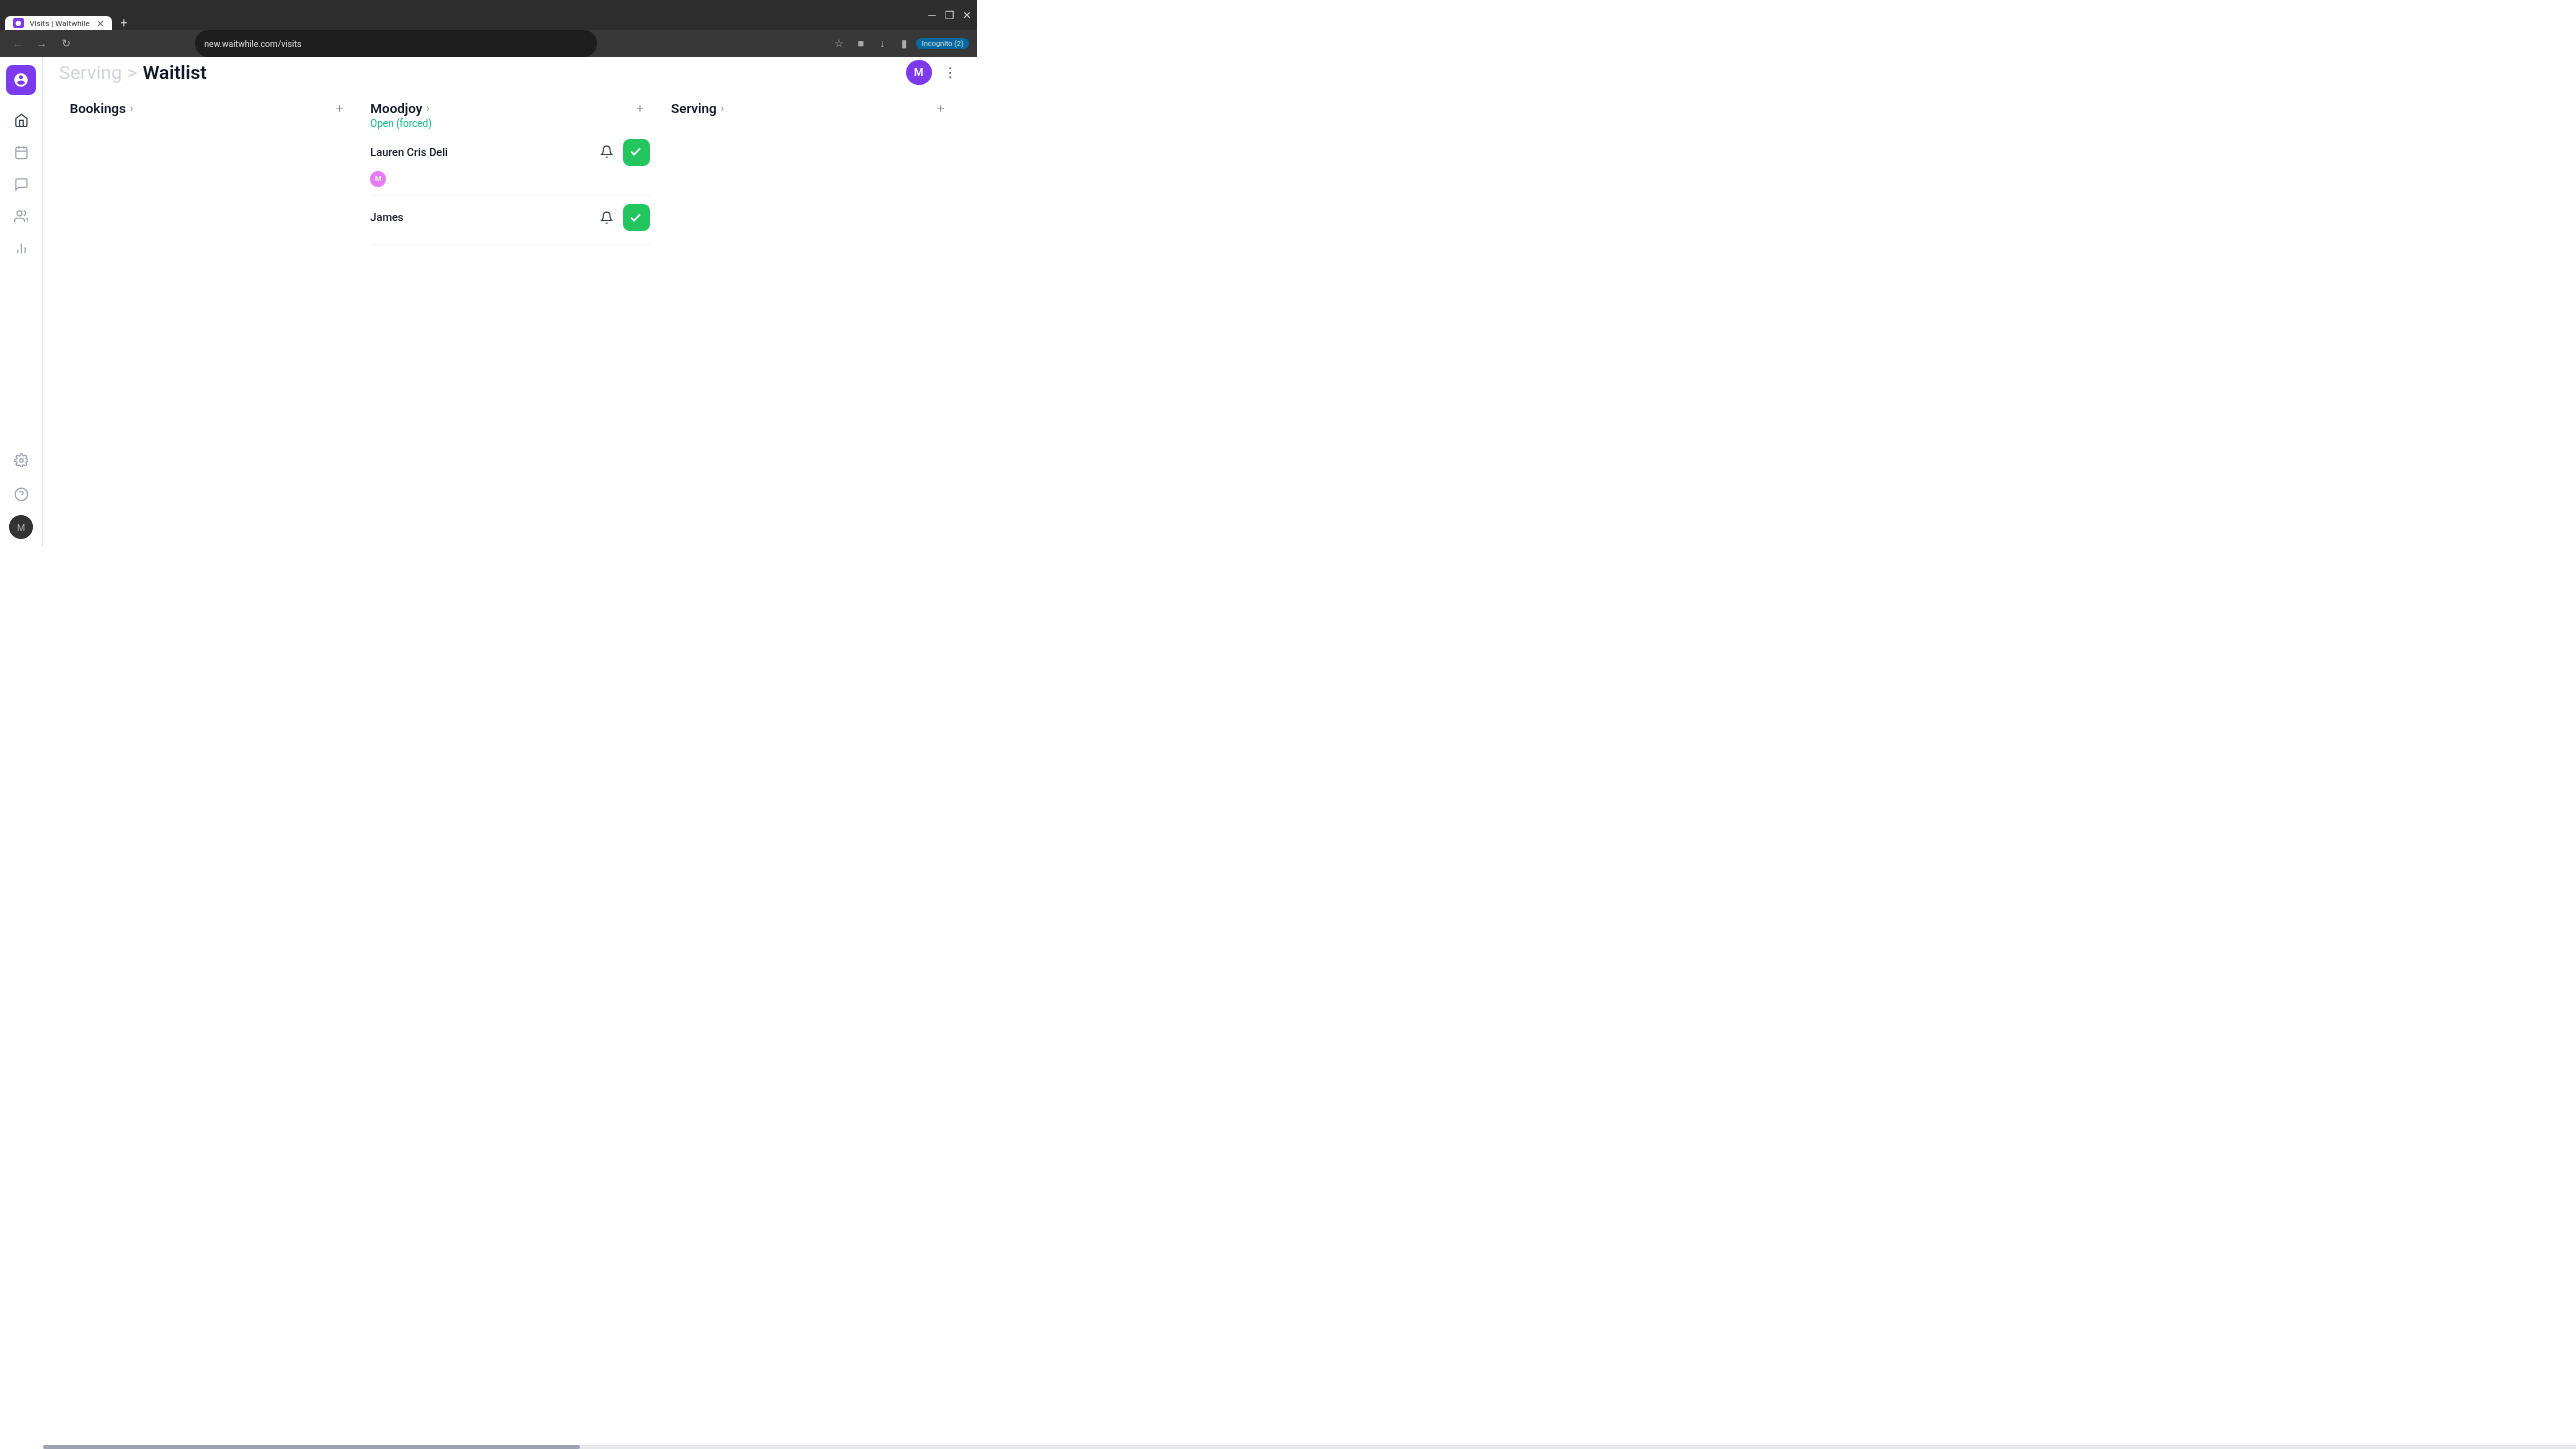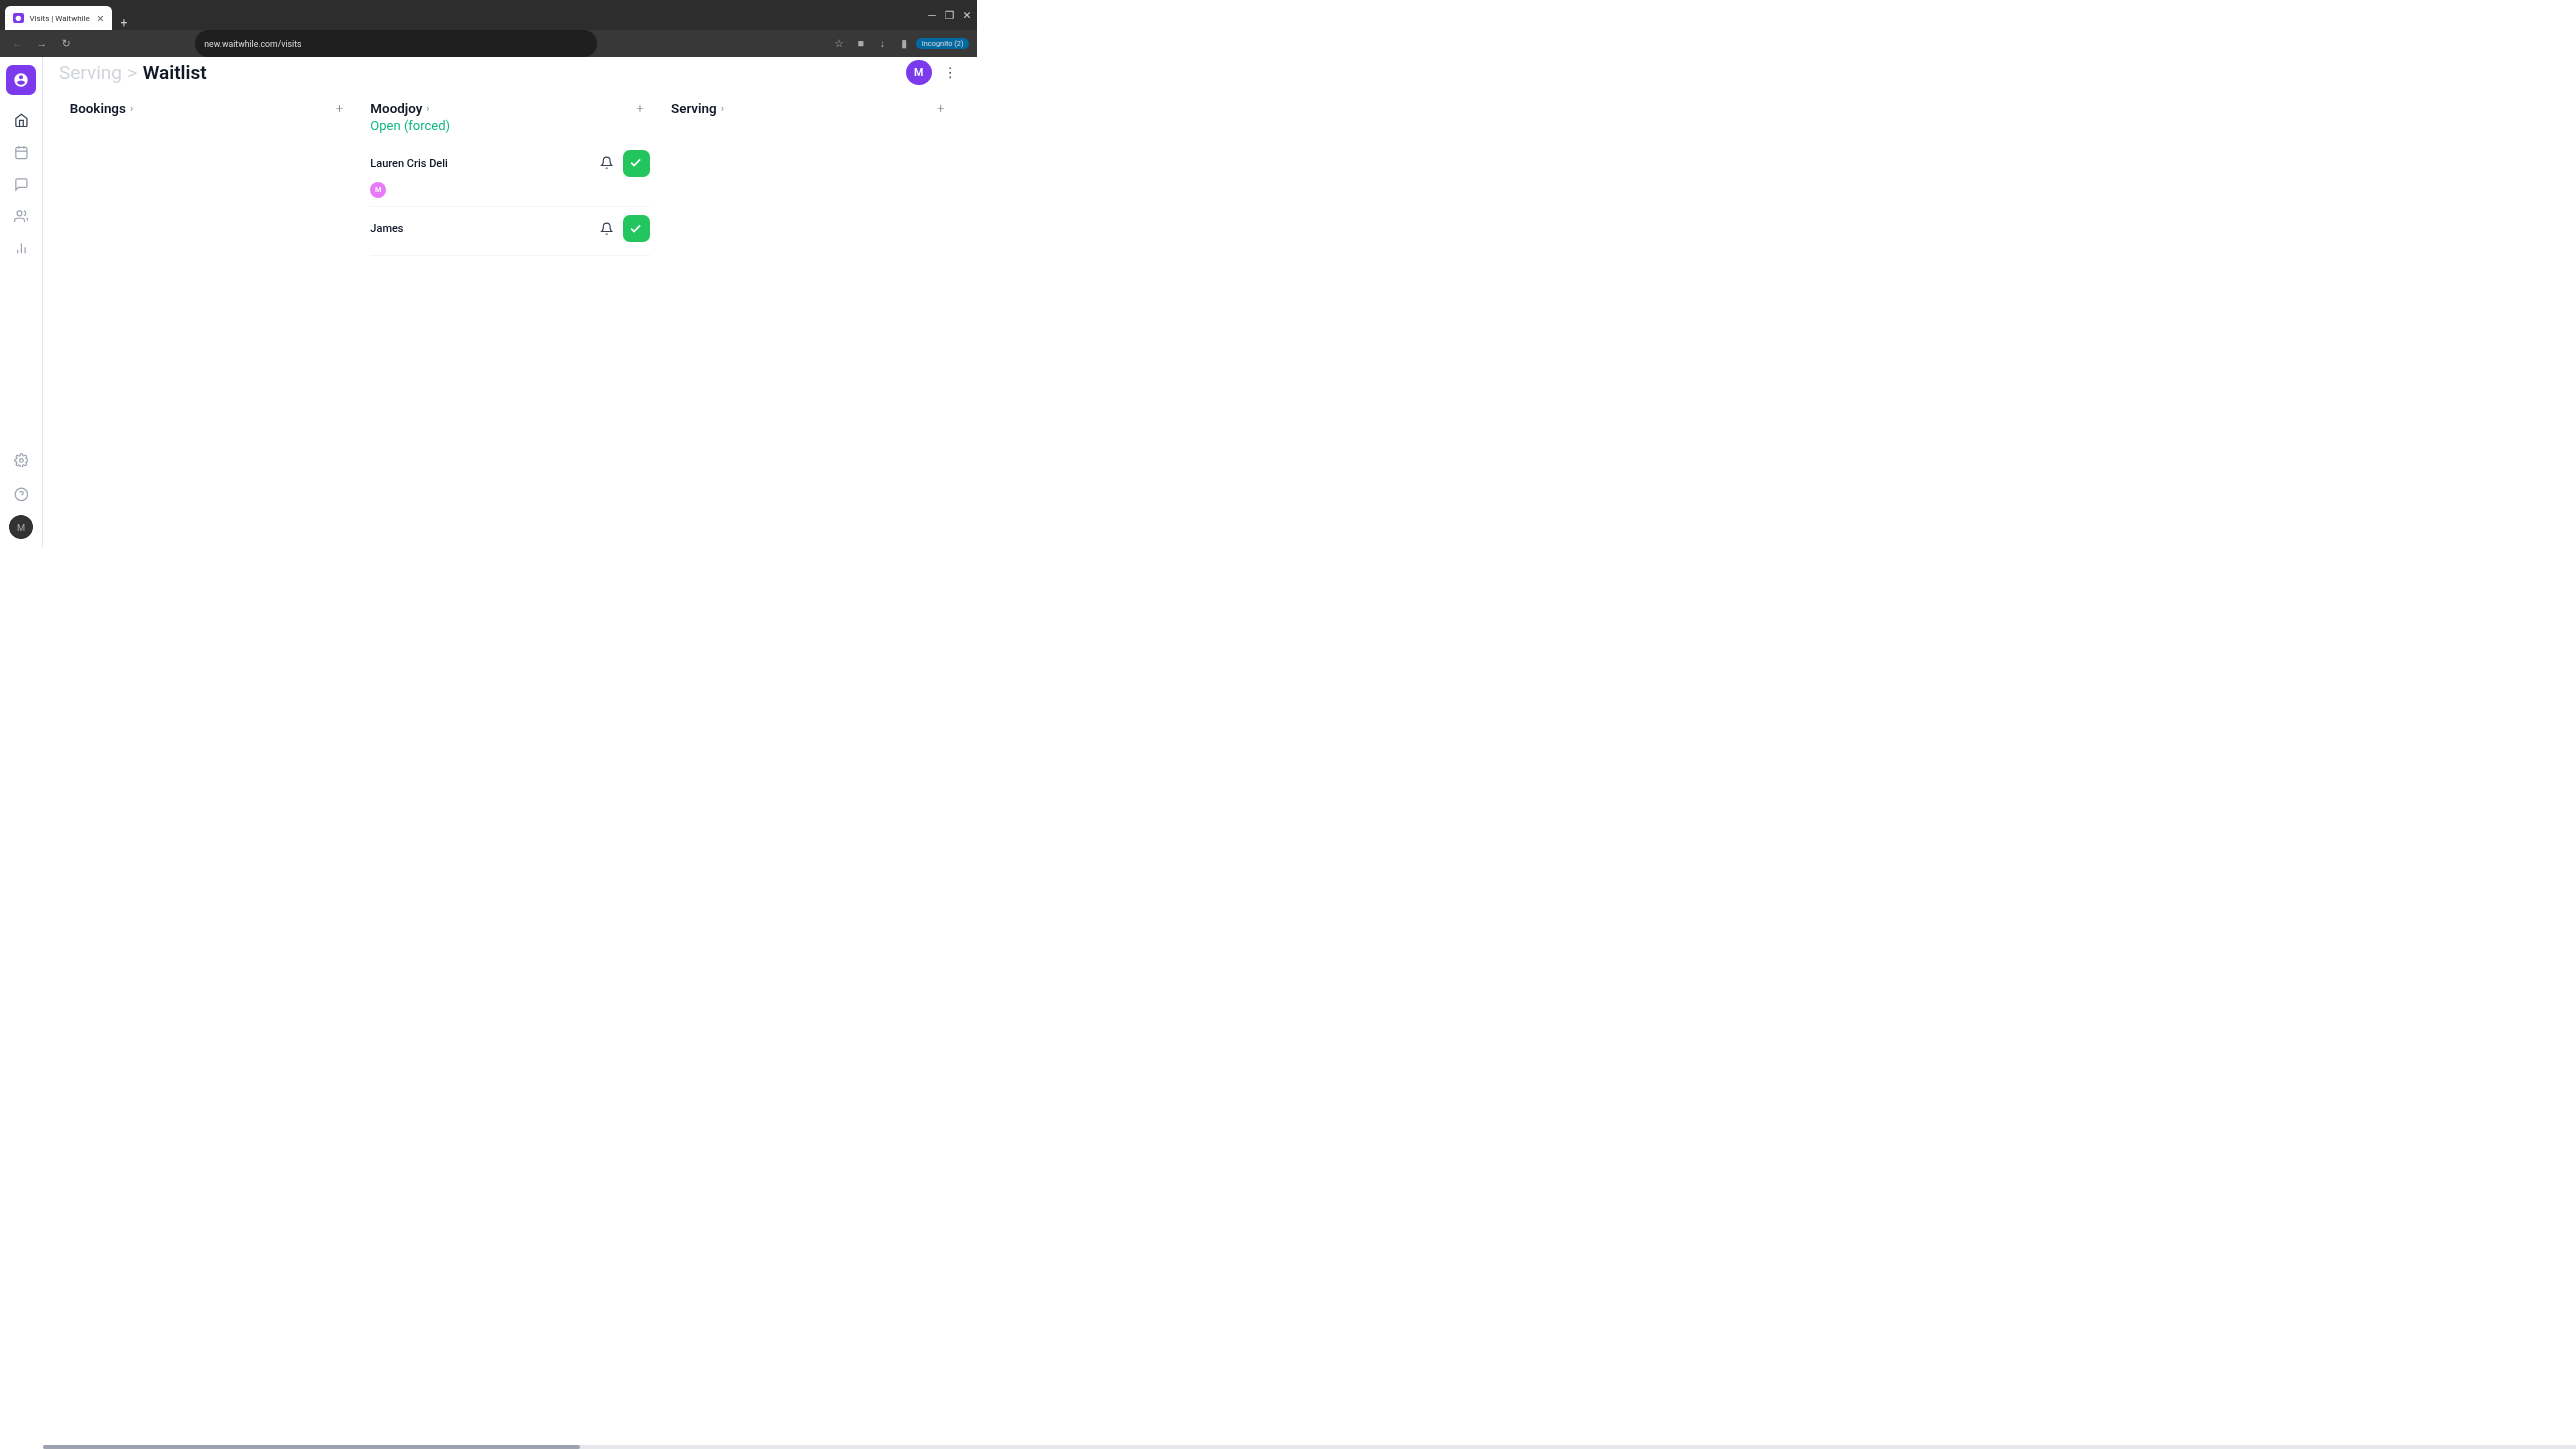--- a/index.html
+++ b/index.html
@@ -1,21 +1,21 @@
 <!DOCTYPE html>
 <html style="font-size:10.7px"><head>
   <meta charset="utf-8">
   <style>
     * { margin: 0; padding: 0; box-sizing: border-box; }
     body { font-family: -apple-system, BlinkMacSystemFont, 'Segoe UI', Roboto, sans-serif; background: #fff; width: 977px; height: 547px; overflow: hidden; }
 
     
     .browser-chrome { background: #2d2d2d; height: 30px; display: flex; align-items: center; padding: 0 5.4px; gap: 5.4px; }
     .browser-tabs { display: flex; align-items: flex-end; height: 100%; }
-    .browser-tab { background: #fff; border-radius: 5.4px 5.4px 0 0; padding: 0 8px; height: 24px; display: flex; align-items: center; gap: 5.4px; min-width: 107px; }
+    .browser-tab { background: #fff; border-radius: 5.4px 5.4px 0 0; padding: 0 8px; height: 14px; display: flex; align-items: center; gap: 5.4px; min-width: 107px; }
     .browser-tab-icon { width: 10.7px; height: 10.7px; background: #7c3aed; border-radius: 2px; display: flex; align-items: center; justify-content: center; }
     .browser-tab-title { font-size: 8px; color: #333; flex: 1; }
     .browser-tab-close { font-size: 9.4px; color: #666; cursor: pointer; }
     .browser-tab-new { color: #ccc; font-size: 12px; margin-left: 2.7px; cursor: pointer; padding: 0 5.4px; }
     .browser-window-controls { margin-left: auto; display: flex; gap: 8px; align-items: center; }
     .win-btn { width: 9.4px; height: 9.4px; display: flex; align-items: center; justify-content: center; color: #ccc; font-size: 10.7px; cursor: pointer; }
 
     
     .address-bar-row { background: #383838; height: 27px; display: flex; align-items: center; padding: 0 8px; gap: 5.4px; }
     .nav-btn { width: 19px; height: 19px; display: flex; align-items: center; justify-content: center; color: #aaa; cursor: pointer; border-radius: 50%; font-size: 10.7px; }
@@ -52,21 +52,21 @@
 
     
     .columns { display: grid; grid-template-columns: 1fr 1fr 1fr; gap: 0; padding: 0 16px; }
     .column { padding: 0 10.7px; }
     .column-header { display: flex; align-items: center; justify-content: space-between; margin-bottom: 0; }
     .column-title { font-size: 13.4px; font-weight: 600; color: #111827; display: flex; align-items: center; gap: 4px; cursor: pointer; }
     .column-title .chevron { color: #9ca3af; font-size: 10.7px; }
     .add-btn { width: 19px; height: 19px; display: flex; align-items: center; justify-content: center; border-radius: 50%; cursor: pointer; color: #6b7280; font-size: 13.4px; font-weight: 300; }
 
     
-    .status-badge { font-size: 13px; color: #10b981; margin-bottom: 9px; }
+    .status-badge { font-size: 10px; color: #10b981; margin-bottom: 2px; }
 
     
     .visit-item { padding: 8px 0; border-bottom: 0.7px solid #f3f4f6; }
     .visit-header { display: flex; align-items: center; justify-content: space-between; margin-bottom: 5.4px; }
     .visit-name { font-size: 11px; color: #111827; font-weight: 500; }
     .visit-actions { display: flex; align-items: center; gap: 5.4px; }
     .bell-btn { width: 21.5px; height: 21.5px; display: flex; align-items: center; justify-content: center; cursor: pointer; color: #374151; }
     .check-btn { width: 27px; height: 27px; background: #22c55e; border-radius: 6.7px; display: flex; align-items: center; justify-content: center; cursor: pointer; }
     .visit-avatar { width: 16px; height: 16px; background: #e879f9; border-radius: 50%; display: flex; align-items: center; justify-content: center; color: white; font-size: 7.4px; font-weight: 600; }
 

